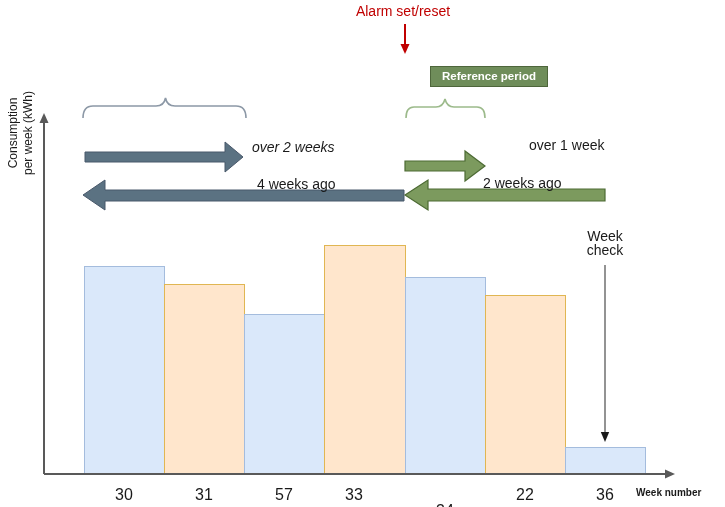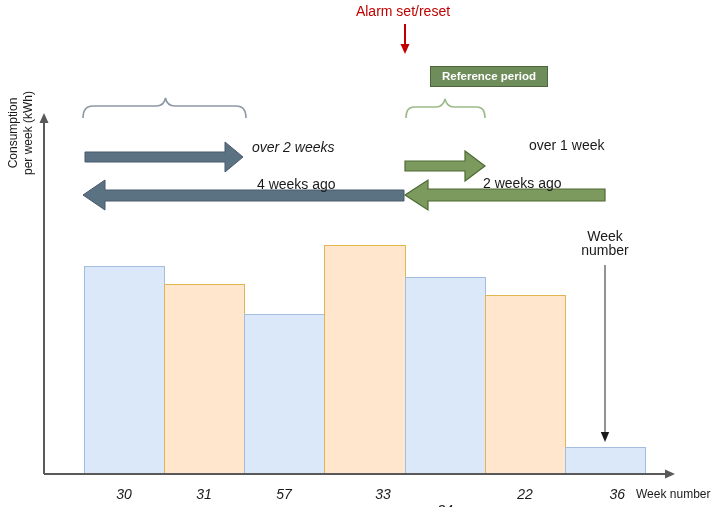--- a/index.html
+++ b/index.html
@@ -12,21 +12,21 @@
   .center { text-align:center; }
   .period-box {
     position:absolute; height:21px; line-height:19px; box-sizing:border-box;
     color:#ffffff; font-weight:bold; font-size:11.5px; text-align:center; padding:0 7px;
   }
   .box-compare { background:var(--box-slate); border:1.5px solid var(--box-slate-border); }
   .box-reference { background:var(--box-green); border:1.5px solid var(--box-green-border); }
   .bar { position:absolute; box-sizing:border-box; }
   .bar.blue   { background:var(--bar-blue-fill);   border:1px solid var(--bar-blue-border); }
   .bar.orange { background:var(--bar-orange-fill); border:1px solid var(--bar-orange-border); }
-  .tick { position:absolute; font-size:14px; color:#1a1a1a;font-style:italic; }
+  .tick { position:absolute; font-size:16px; color:#1a1a1a; }
   svg.overlay { position:absolute; left:0; top:0; pointer-events:none; }
   .arrow-slate { fill:var(--slate); stroke:var(--slate-dark); stroke-width:1; }
   .arrow-green { fill:var(--green); stroke:var(--green-dark); stroke-width:1.2; }
   .axis-line  { stroke:var(--axis); stroke-width:2; fill:none; }
   .axis-head  { fill:var(--axis); stroke:none; }
   .thin-arrow { stroke:var(--axis); stroke-width:1.3; fill:none; }
   .thin-head  { fill:#1a1a1a; stroke:none; }
   .red-arrow  { stroke:var(--red); stroke-width:2; fill:none; }
   .red-head   { fill:var(--red); stroke:none; }
   .brace-gray  { fill:none; stroke:var(--brace-gray);  stroke-width:1.6; }
@@ -48,24 +48,24 @@
       <div class="bar blue" style="left: 244px; top: 314px; width: 81px; height: 160px;"></div>
       <div class="bar orange" style="left: 324px; top: 245px; width: 82px; height: 229px;"></div>
       <div class="bar blue" style="left: 405px; top: 277px; width: 81px; height: 197px;"></div>
       <div class="bar orange" style="left: 485px; top: 295px; width: 81px; height: 179px;"></div>
       <div class="bar blue" style="left: 565px; top: 447px; width: 81px; height: 27px;"></div>
     </div>
   <div id="ticks">
       <div class="tick center" style="left: 104px; top: 486px; width: 40px;">30</div>
       <div class="tick center" style="left: 184px; top: 486px; width: 40px;">31</div>
       <div class="tick center" style="left: 264px; top: 486px; width: 40px;">57</div>
-      <div class="tick center" style="left: 363px; top: 486px; width: 40px;">33</div>
+      <div class="tick center" style="left: 334px; top: 486px; width: 40px;">33</div>
       <div class="tick center" style="left: 425px; top: 502px; width: 40px;">34</div>
       <div class="tick center" style="left: 505px; top: 486px; width: 40px;">22</div>
-      <div class="tick center" style="left: 585px; top: 486px; width: 40px; text-align: right;">36</div>
+      <div class="tick center" style="left: 585px; top: 486px; width: 40px;">36</div>
     </div>
 
   <svg class="overlay" width="725" height="507">
 
     <g>
       <line class="axis-line" x1="44" y1="474" x2="44" y2="122"></line>
       <polygon class="axis-head" points="44,113 39.5,123 48.5,123"></polygon>
     </g>
 
     <g>
@@ -100,23 +100,23 @@
   <div class="lbl" style="left:252px; top:139px;font-style:italic;">over 2 weeks</div>
 
   <div class="lbl" style="left:481px; top:137px;margin-left:48px;">over 1 week</div>
 
   <div class="lbl" style="left:257px; top:176px;">4 weeks ago</div>
 
   <div class="lbl" style="left:483px; top:175px;">2 weeks ago</div>
 
   <div class="lbl center" style="left:575px; top:230px; width:60px; line-height:13.5px;">
     <div>Week</div>
-    <div>number</div>
+    <div>check</div>
   </div>
 
-  <div class="lbl" style="left:636px; top:487px; font-size:12px;">Week number</div>
+  <div class="lbl" style="left:636px; top:487px; font-size:10px;font-weight:bold;">Week number</div>
 
   <div class="ylab">
     <div>Consumption</div>
     <div>per week (kWh)</div>
   </div>
 
 </div>
 
 </body></html>

